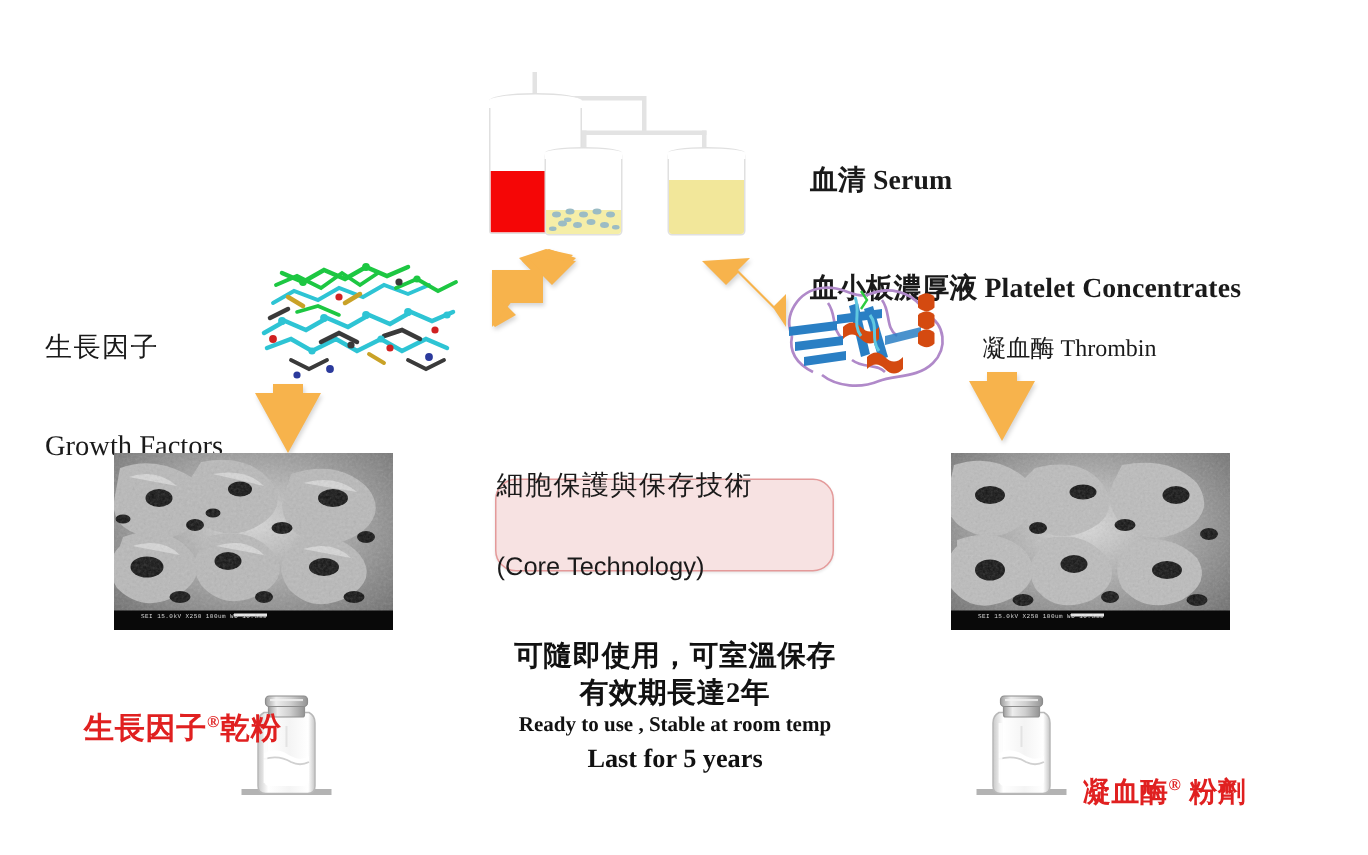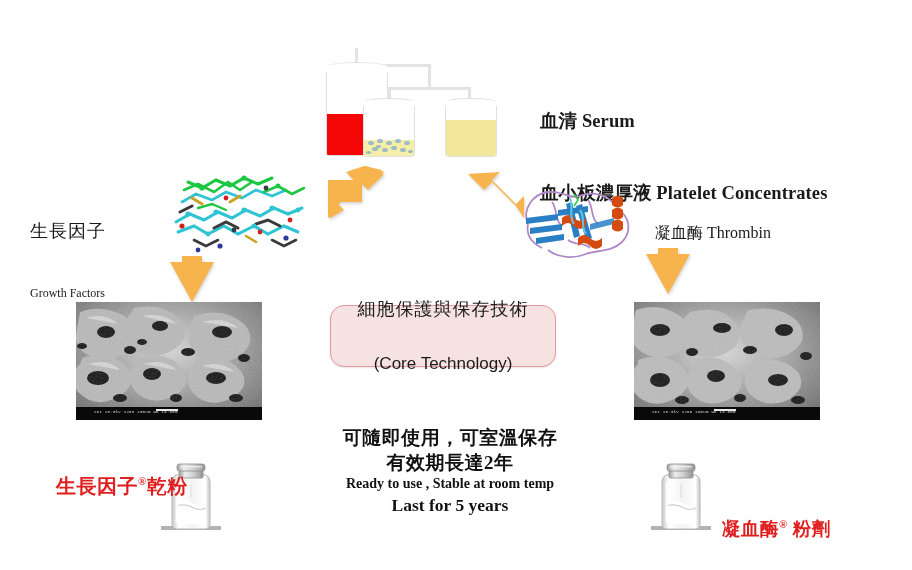--- a/index.html
+++ b/index.html
@@ -20,38 +20,38 @@
     font-size:18.5px;font-weight:700;
     letter-spacing:.1px;
   }
   .blood-list div{line-height:1.33;}
 
   .gf-label{
     left:30px;top:176px;
     font-size:17px;text-align:left;
   }
   .gf-label .cn{font-size:18px;letter-spacing:1px;}
-  .gf-label .en{font-size:12px;}
+  .gf-label .en{font-size:19px;}
 
   .th-label{
     left:655px;top:180px;
     font-size:16px;
   }
   .th-label div{line-height:1.45;}
 
   
   .core-box{
-    left:330px;top:305px;
+    left:330px;top:319px;
     width:224px;height:60px;
     background:#f7e2e2;
     border:1.6px solid #e49a9a;
     border-radius:14px;
     box-shadow:0 1px 2px rgba(0,0,0,.10);
     display:flex;flex-direction:column;
-    align-items:center;justify-content:center;
+    justify-content:center;
     color:#1a1a1a;
     gap:32px;
   }
   .core-box .l1{font-size:18px;letter-spacing:1px;line-height:1.25;}
   .core-box .l2{font-size:17px;line-height:1.25;font-family:"Liberation Sans",sans-serif;}
 
   
   .claim{
     left:300px;top:426px;width:300px;
     text-align:center;font-weight:700;color:#111;

